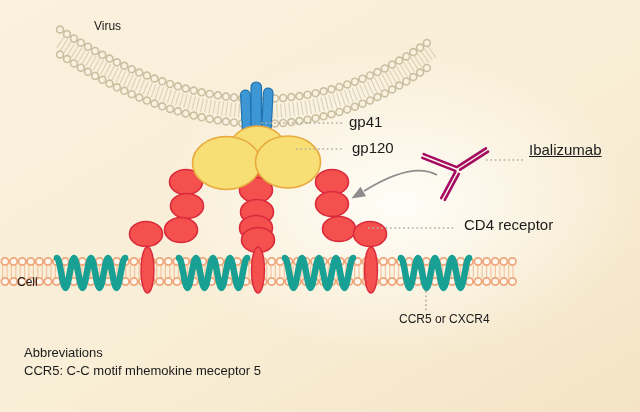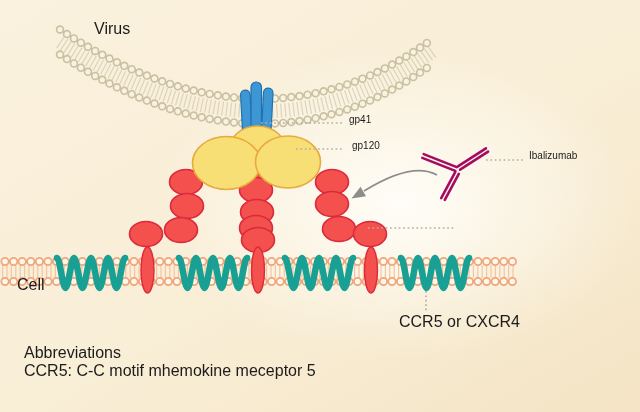--- a/index.html
+++ b/index.html
@@ -9,30 +9,30 @@
     overflow:hidden;
     font-family:"Liberation Sans", sans-serif;
     background:
       radial-gradient(ellipse 330px 215px at 400px 205px, rgba(255,254,249,0.95) 0%, rgba(255,254,249,0.0) 72%),
       linear-gradient(150deg, #faf1de 0%, #f9eed6 55%, #f4e4c5 100%);
   }
   #diagram-svg{position:absolute;left:0;top:0;}
   .lbl{
     position:absolute;
     color:#1b1b1b;
-    font-size:10px;
+    font-size:15px;
     white-space:nowrap;
     line-height:1.1;
   }
-  .lbl-big{font-size:16px;}
+  .lbl-big{font-size:12px;}
   .abbr{
     position:absolute;
     left:24px;top:344px;
     color:#1b1b1b;
-    font-size:16px;
+    font-size:13px;
     line-height:18.2px;
     white-space:nowrap;
   }
 </style>
 </head>
 <body>
 
 <div id="stage">
 
   <svg id="diagram-svg" width="640" height="412" viewBox="0 0 640 412">
@@ -118,21 +118,22 @@
       <path d="M486,160 H524"></path>
       <path d="M368,228 H456"></path>
       <path d="M426,291 V311"></path>
     </g>
   </svg>
 
   <div class="lbl lbl-big" style="left:94px;top:20px;">Virus</div>
   <div class="lbl lbl-big" style="left:17px;top:276px;">Cell</div>
   <div class="lbl" style="left:349px;top:114px;">gp41</div>
   <div class="lbl" style="left:352px;top:140px;">gp120</div>
-  <div class="lbl" style="left:529px;top:150px;">Ibalizumab</div>
+  <div class="lbl" style="left:529px;top:142px;text-decoration:underline;">Ibalizumab</div>
+  <div class="lbl" style="left:464px;top:217px;">CD4 receptor</div>
   <div class="lbl lbl-big" style="left:351px;top:313px;margin-left:48px;">CCR5 or CXCR4</div>
 
   <div class="abbr">
     <div>Abbreviations</div>
     <div>CCR5: C-C motif mhemokine meceptor 5</div>
   </div>
 
 </div>
 
 </body></html>

